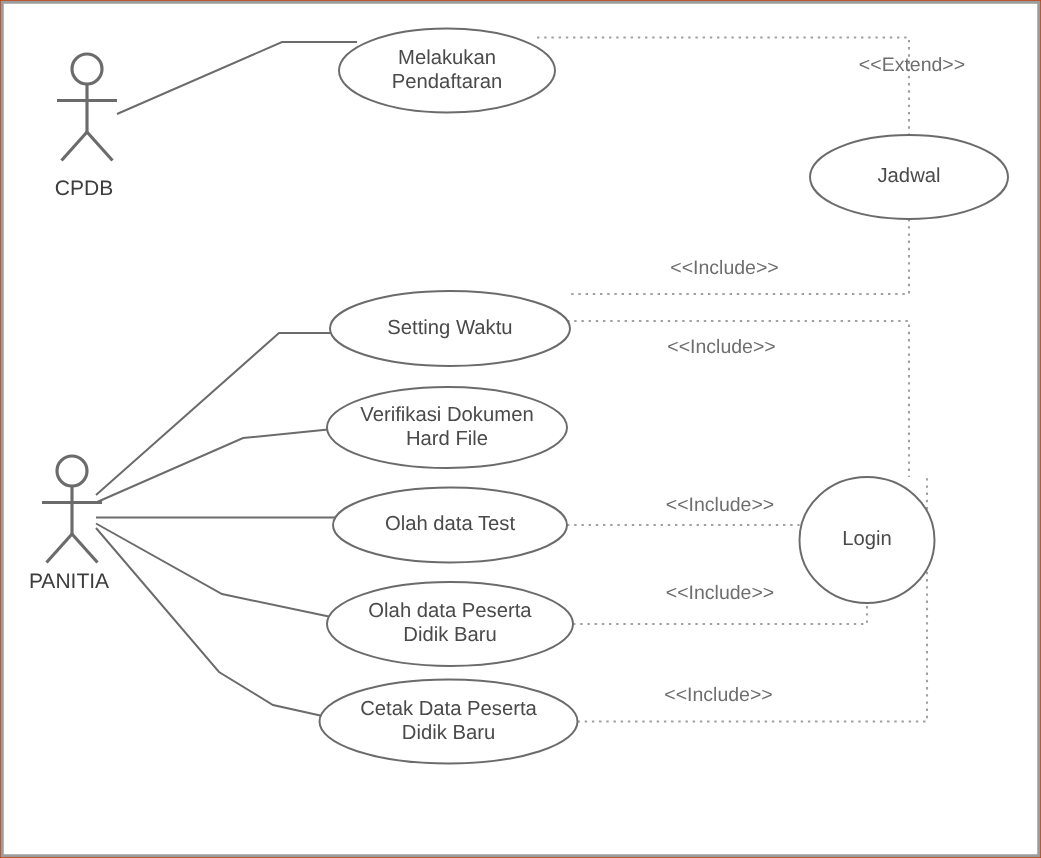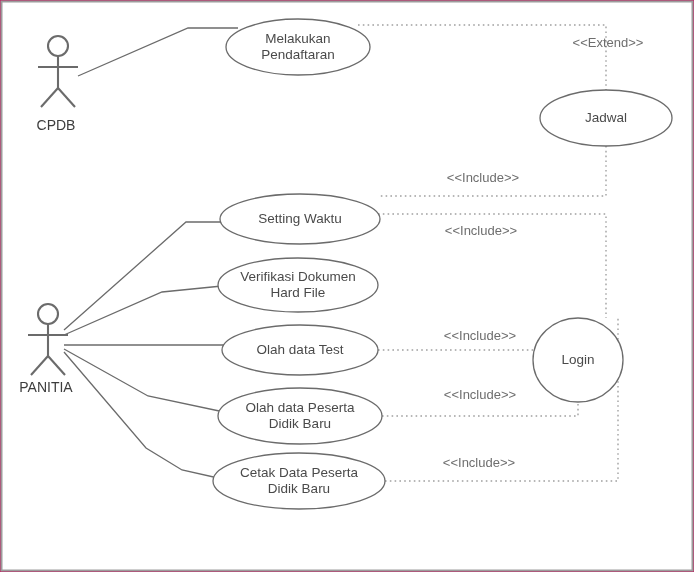--- a/index.html
+++ b/index.html
@@ -8,21 +8,21 @@
     padding: 0;
     background: #ffffff;
   }
   body {
     font-family: "Liberation Sans", sans-serif;
   }
   #canvas {
     position: relative;
     width: 694px;
     height: 572px;
-    background: #be185d;
+    background: #c2410c;
     overflow: hidden;
   }
   #diagram-svg {
     position: absolute;
     left: 0;
     top: 0;
     width: 694px;
     height: 572px;
   }
   .frame-rect {

